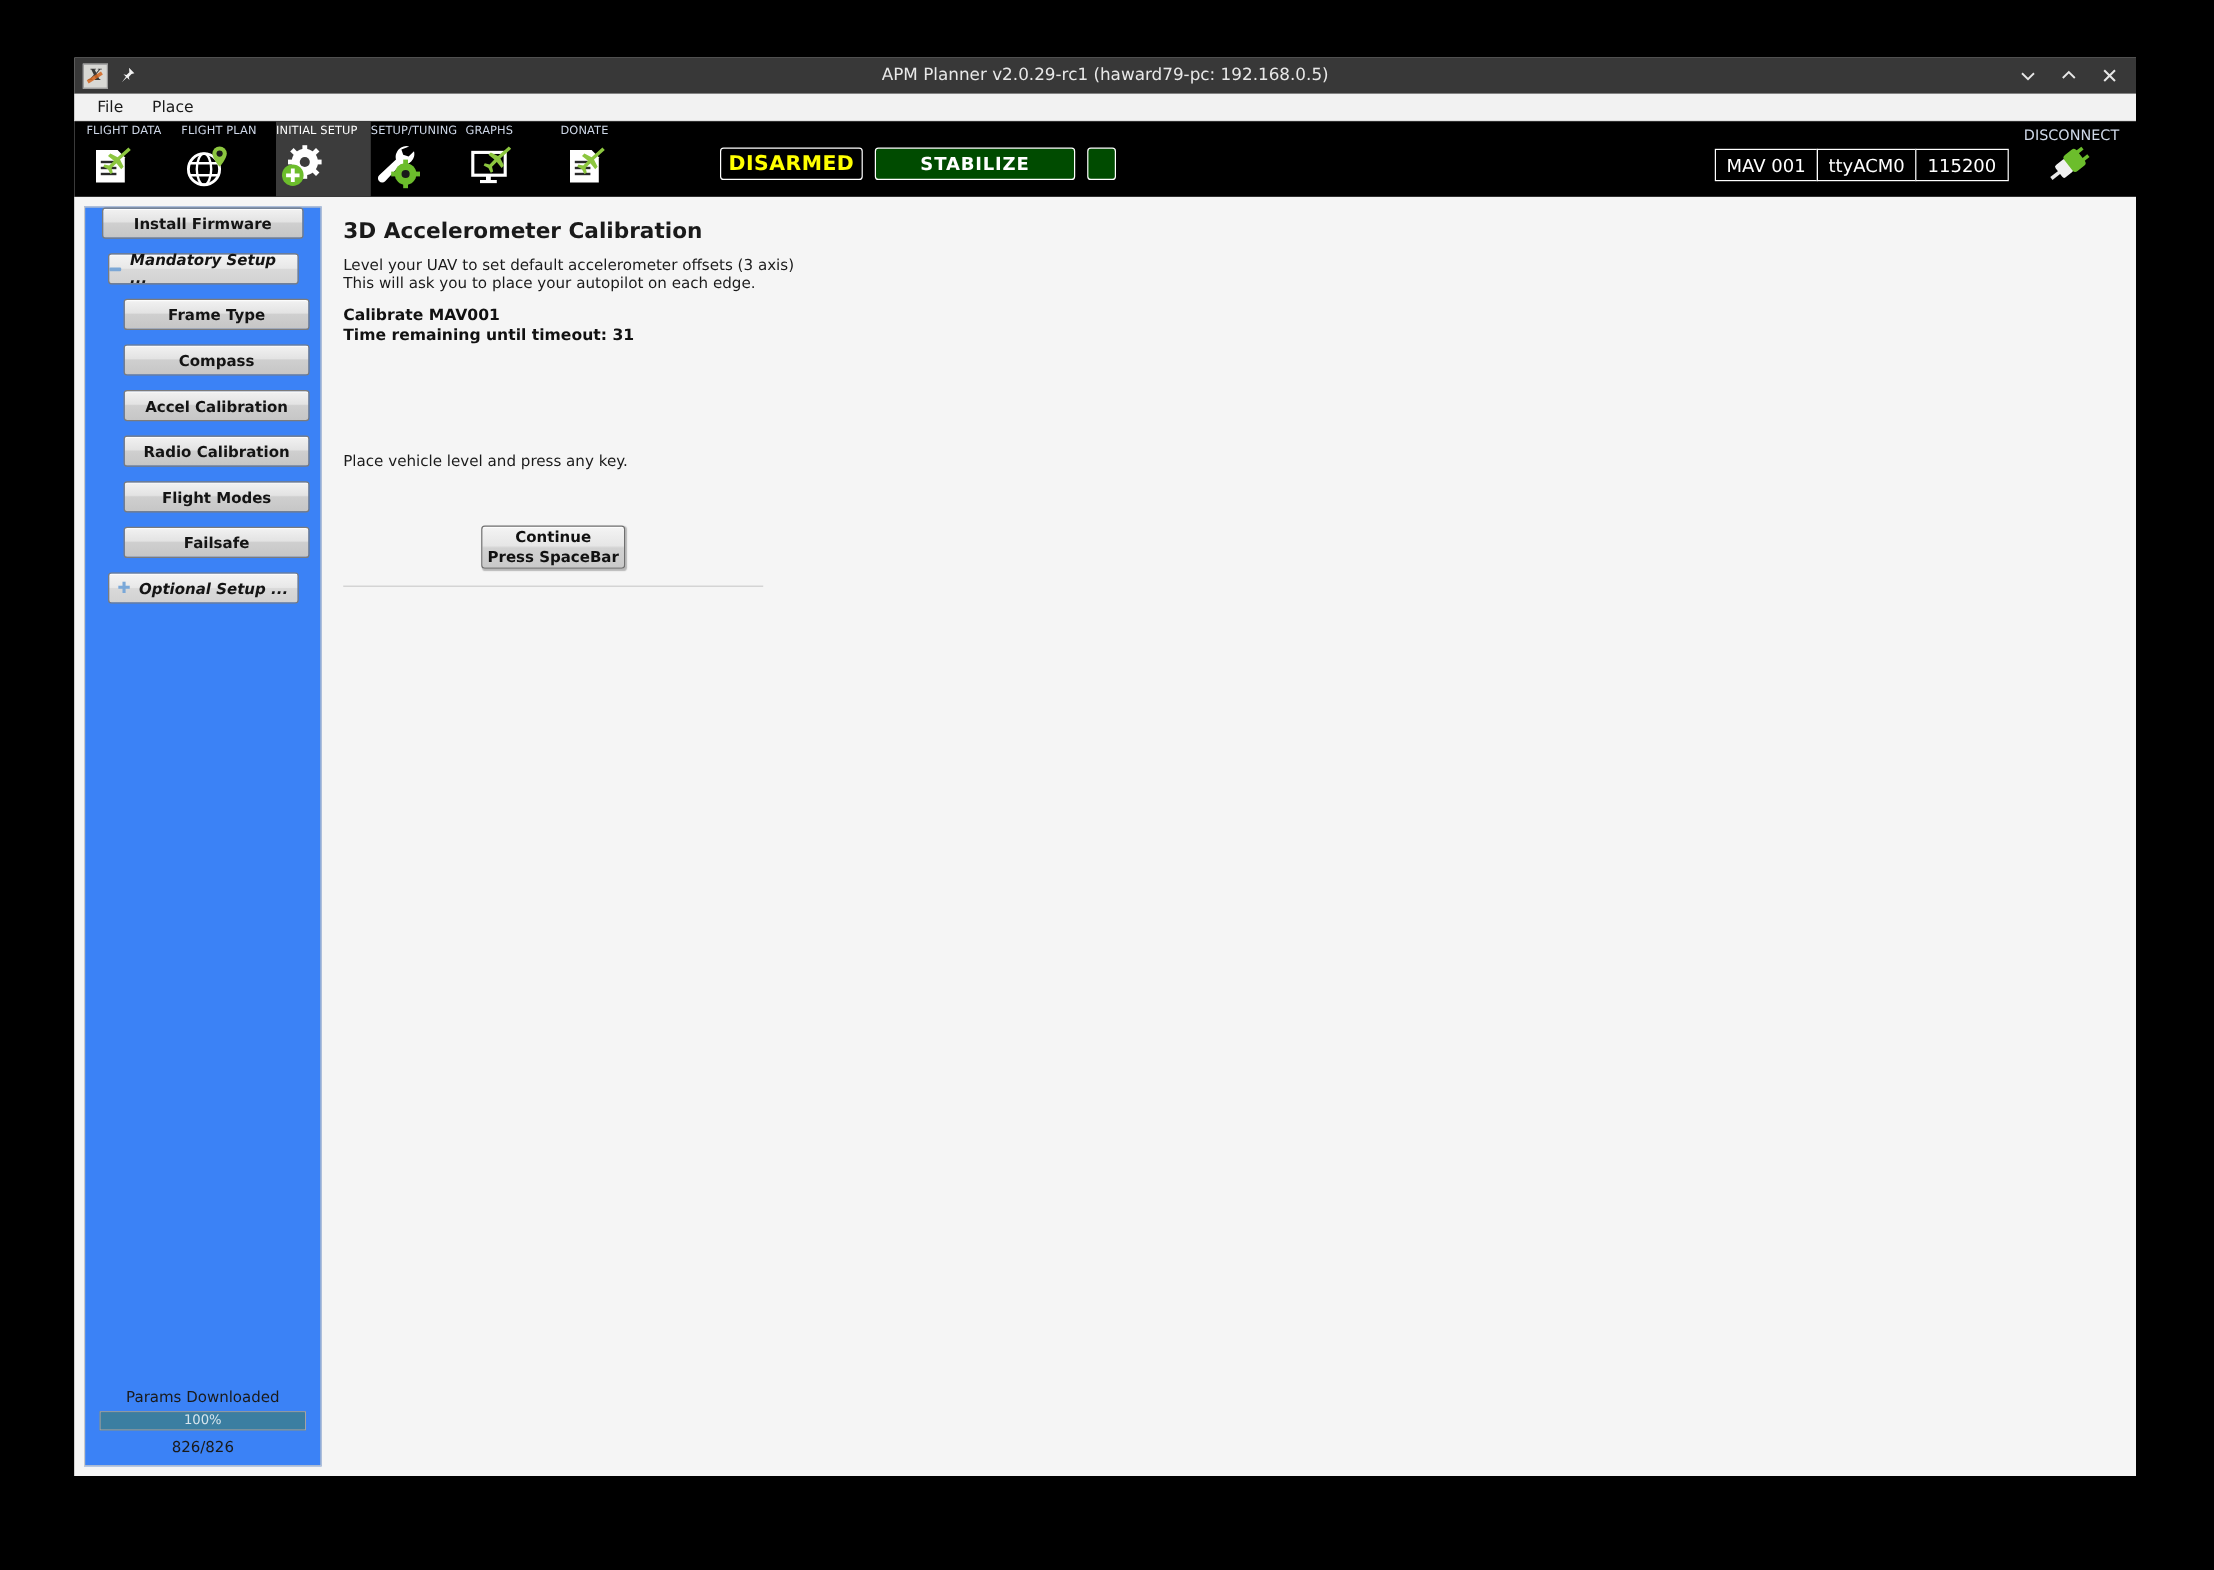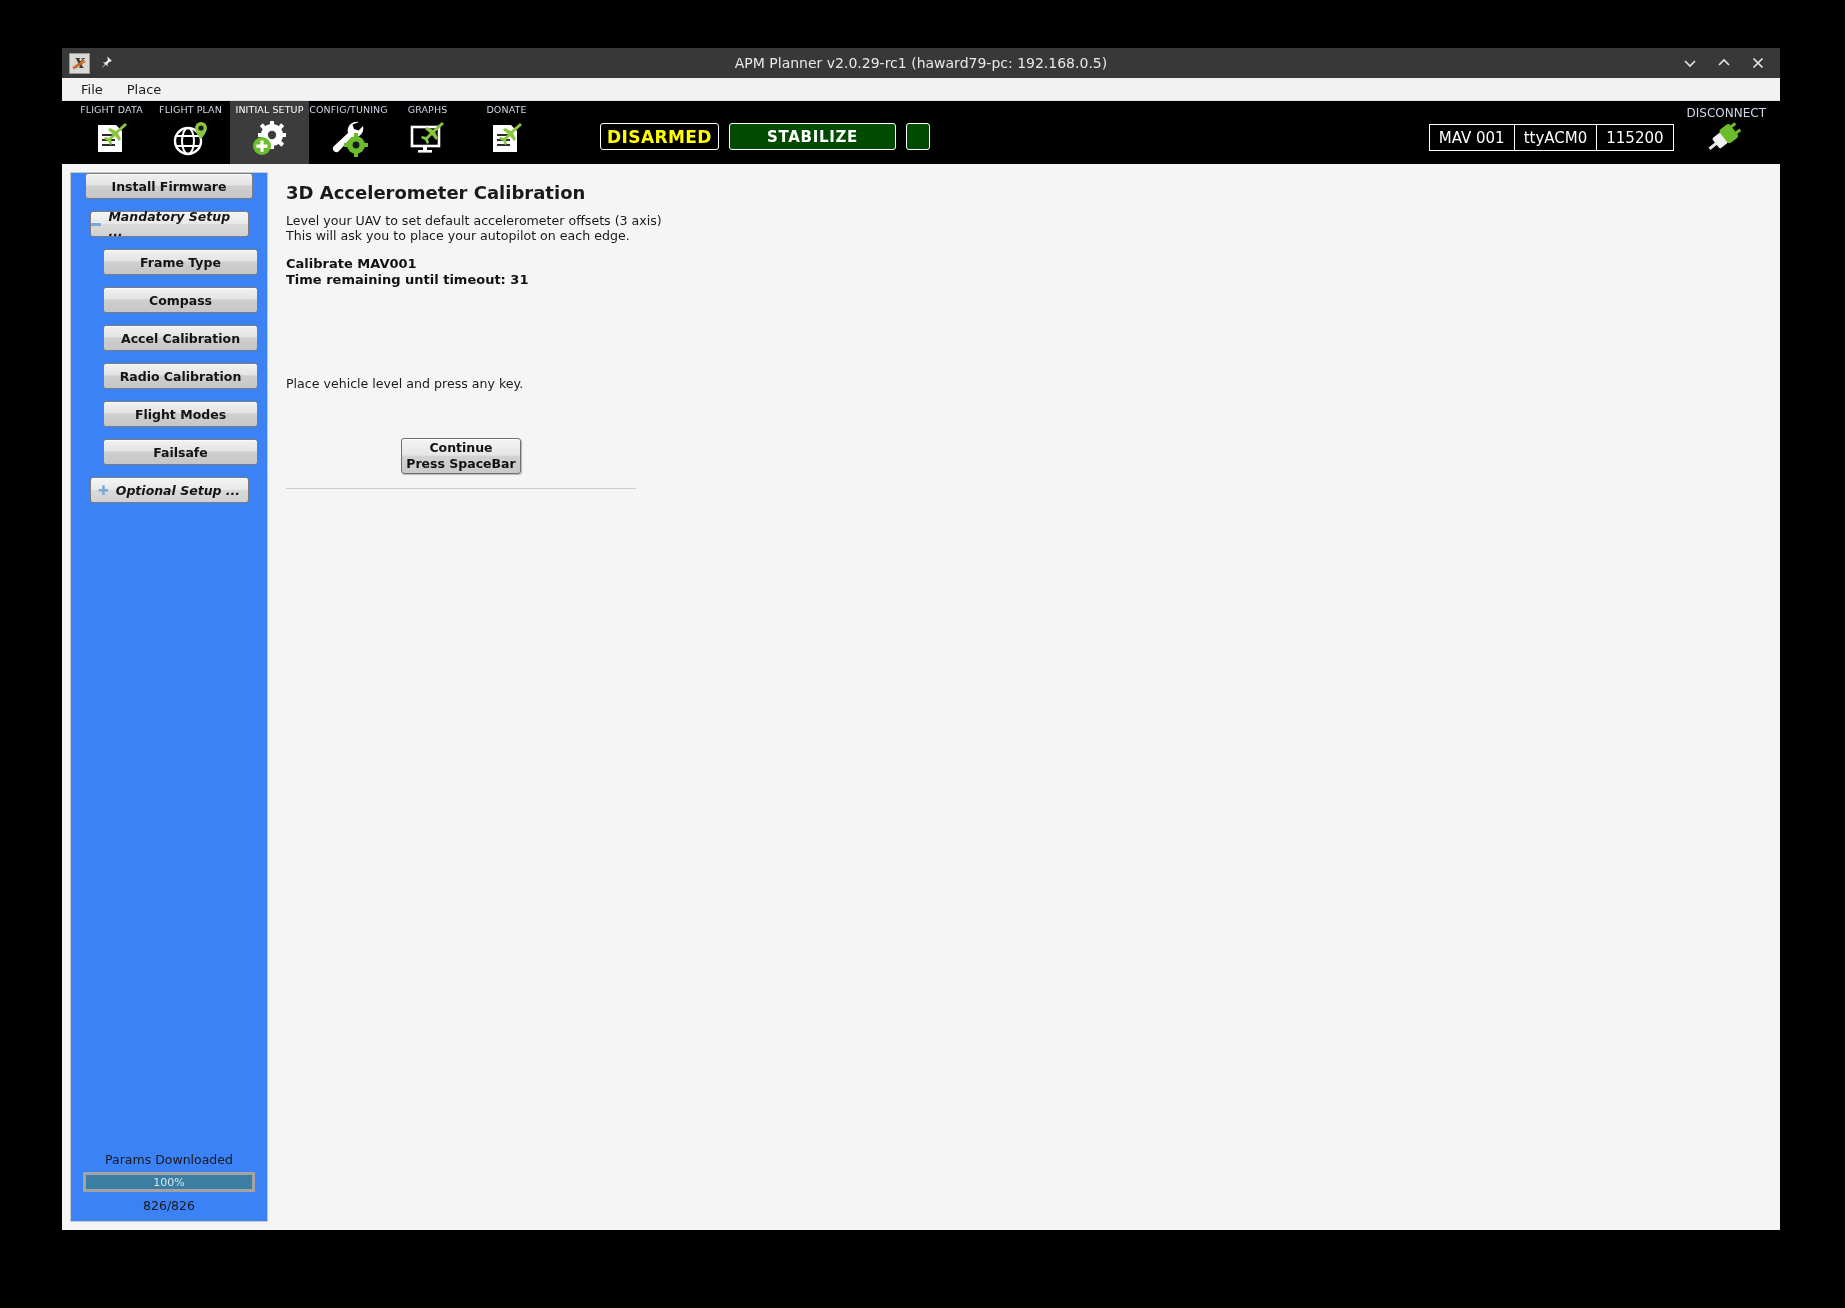--- a/index.html
+++ b/index.html
@@ -136,21 +136,21 @@
   }
   .nav-tabs {
     display: flex;
     align-items: stretch;
     padding-left: 10px;
   }
   .nav-tab {
     width: 79px;
     display: flex;
     flex-direction: column;
-    align-items: center;
+    align-items: flex-start;
     justify-content: flex-start;
     padding-top: 3px;
     background: transparent;
   }
   .nav-tab.active { background: #3c3c3c; }
   .nav-tab .lbl {
     font-size: 9.5px;
     color: #cfd8e8;
     font-family: "DejaVu Sans", sans-serif;
     letter-spacing: .1px;
@@ -298,24 +298,23 @@
     text-align: center;
   }
   .progress-label {
     font-size: 12.5px;
     color: #1a1a1a;
     font-family: "DejaVu Sans", sans-serif;
     margin-bottom: 5px;
   }
   .progress-bar {
     height: 14px;
-    border: 3px solid #a3a3a3;
+    border: 1px solid #a3a3a3;
     background: #35708f;
     display: flex;
-    align-items: center;
     justify-content: center;
     position: relative;
     box-shadow: inset 0 0 0 1px #2e6b8a;
   }
   .progress-bar .fill {
     position: absolute;
     left: 0; top: 0; bottom: 0;
     background: #3b7ea1;
     width: 100%;
   }
@@ -482,21 +481,21 @@
                 </g>
               </g>
               <circle cx="22" cy="16" r="4.2" fill="#3c3c3c"></circle>
               <circle cx="12" cy="27" r="9" fill="#6cbd2c"></circle>
               <path d="M10.4 21.5 h3.2 v4 h4 v3.2 h-4 v4 h-3.2 v-4 h-4 v-3.2 h4 z" fill="#ffffff"></path>
             </svg>
           </div>
         </div>
 
         <div class="nav-tab">
-          <div class="lbl">CONFIG/TUNING</div>
+          <div class="lbl">SETUP/TUNING</div>
           <div class="ico">
             <svg width="40" height="38" viewBox="0 0 40 38">
               <path d="M30 3 a9 9 0 0 0 -11 11 L5 27 a3.5 3.5 0 0 0 5 5 L23 18 a9 9 0 0 0 11 -11 L29.5 11.5 L25 10 L23.5 5.5 Z" fill="#ffffff"></path>
               <circle cx="27" cy="26" r="9" fill="#6cbd2c"></circle>
               <g fill="#6cbd2c">
                 <rect x="25" y="14" width="4" height="5"></rect>
                 <rect x="25" y="33" width="4" height="5"></rect>
                 <rect x="15" y="24" width="5" height="4"></rect>
                 <rect x="34" y="24" width="5" height="4"></rect>
               </g>

